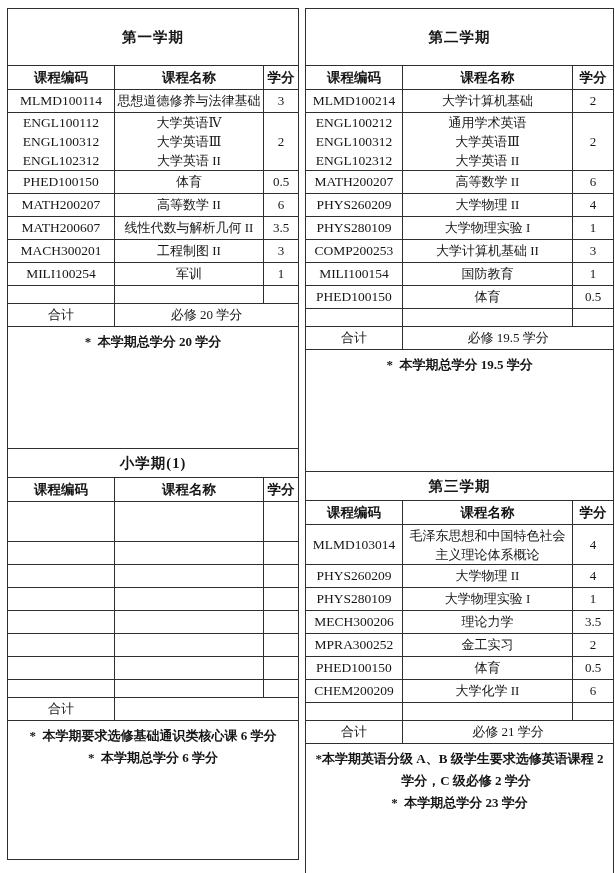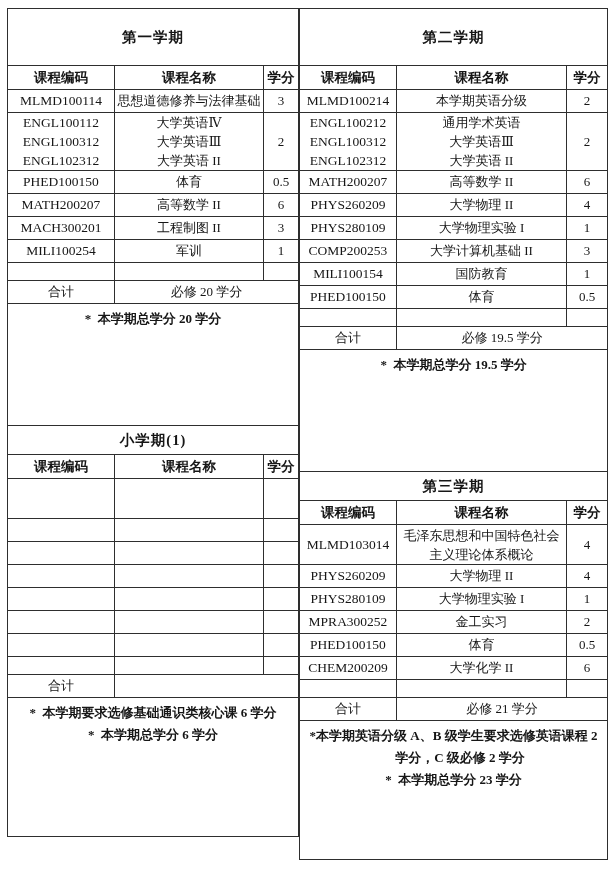--- a/index.html
+++ b/index.html
@@ -1,18 +1,18 @@
 <!DOCTYPE html>
 <html><head>
 <meta charset="utf-8">
 <style>
   html,body{margin:0;padding:0;background:#fff;}
   .page{
     width:615px;height:873px;background:#ffffff;box-sizing:border-box;
-    padding:8px 5px 0 7px;display:flex;gap:1px;
+    padding:8px 5px 0 7px;display:flex;gap:7px;
     font-family:"Liberation Serif","DejaVu Serif",serif;color:#161616;
     overflow:hidden;
   }
   .col-left{width:291px;flex:0 0 auto;}
   .col-right{width:308px;flex:0 0 auto;}
   table{border-collapse:collapse;table-layout:fixed;width:100%;border:1px solid #2e2e2e;}
   td{border:1px solid #2e2e2e;text-align:center;vertical-align:middle;
      padding:0 2px;font-size:13px;overflow:hidden;}
   .t-left .c-code{width:107px}.t-left .c-name{width:149px}.t-left .c-credit{width:35px}
   .t-right .c-code{width:97px}.t-right .c-name{width:170px}.t-right .c-credit{width:41px}
@@ -77,20 +77,25 @@
             <td class="code-cell">PHED100150</td>
             <td class="name-cell">体育</td>
             <td class="credit-cell">0.5</td>
           </tr>
           <tr class="course-row lines1">
             <td class="code-cell">MATH200207</td>
             <td class="name-cell">高等数学 II</td>
             <td class="credit-cell">6</td>
           </tr>
           <tr class="course-row lines1">
+            <td class="code-cell">MATH200607</td>
+            <td class="name-cell">线性代数与解析几何 II</td>
+            <td class="credit-cell">3.5</td>
+          </tr>
+          <tr class="course-row lines1">
             <td class="code-cell">MACH300201</td>
             <td class="name-cell">工程制图 II</td>
             <td class="credit-cell">3</td>
           </tr>
           <tr class="course-row lines1">
             <td class="code-cell">MILI100254</td>
             <td class="name-cell">军训</td>
             <td class="credit-cell">1</td>
           </tr>
         </tbody>
@@ -195,21 +200,21 @@
         </tr>
         <tr class="head-row">
           <td>课程编码</td>
           <td>课程名称</td>
           <td>学分</td>
         </tr>
       </tbody>
       <tbody>
           <tr class="course-row lines1">
             <td class="code-cell">MLMD100214</td>
-            <td class="name-cell">本学期英语分级</td>
+            <td class="name-cell">大学计算机基础</td>
             <td class="credit-cell">2</td>
           </tr>
           <tr class="course-row lines3">
             <td class="code-cell">
               <div class="ln">ENGL100212</div>
               <div class="ln">ENGL100312</div>
               <div class="ln">ENGL102312</div>
             </td>
             <td class="name-cell">
               <div class="ln">通用学术英语</div>
@@ -289,20 +294,25 @@
             <td class="code-cell">PHYS260209</td>
             <td class="name-cell">大学物理 II</td>
             <td class="credit-cell">4</td>
           </tr>
           <tr class="course-row lines1">
             <td class="code-cell">PHYS280109</td>
             <td class="name-cell">大学物理实验 I</td>
             <td class="credit-cell">1</td>
           </tr>
           <tr class="course-row lines1">
+            <td class="code-cell">MECH300206</td>
+            <td class="name-cell">理论力学</td>
+            <td class="credit-cell">3.5</td>
+          </tr>
+          <tr class="course-row lines1">
             <td class="code-cell">MPRA300252</td>
             <td class="name-cell">金工实习</td>
             <td class="credit-cell">2</td>
           </tr>
           <tr class="course-row lines1">
             <td class="code-cell">PHED100150</td>
             <td class="name-cell">体育</td>
             <td class="credit-cell">0.5</td>
           </tr>
           <tr class="course-row lines1">

